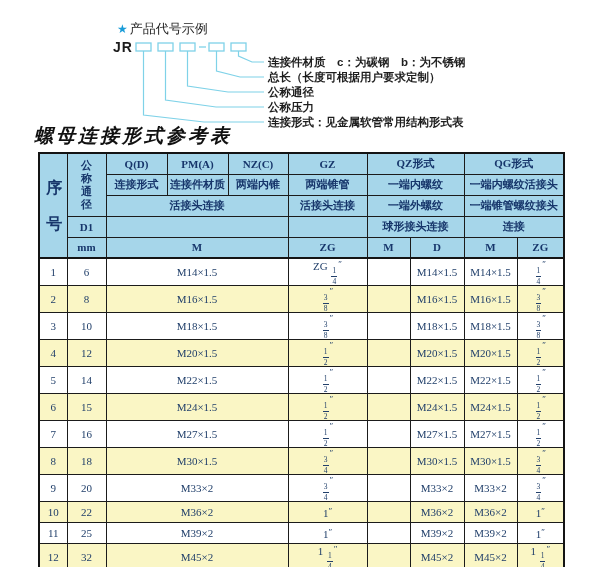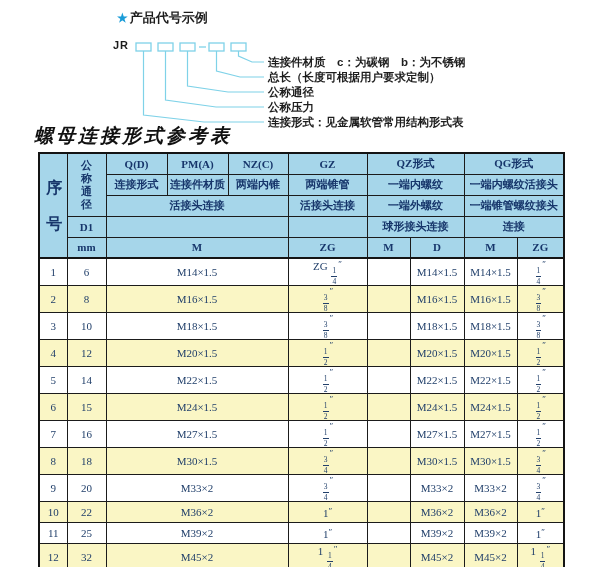--- a/index.html
+++ b/index.html
@@ -1,22 +1,22 @@
 <!DOCTYPE html>
 <html><head>
 <meta charset="utf-8">
 <style>
   html,body{margin:0;padding:0;background:#ffffff;}
   .page{position:relative;width:600px;height:567px;background:#ffffff;overflow:hidden;
         font-family:"Liberation Sans",sans-serif;color:#222;}
 
   
-  .diagram-title{position:absolute;left:117px;top:9px;font-size:13px;font-weight:700;color:#1c1c1c;}
+  .diagram-title{position:absolute;left:117px;top:20px;font-size:13px;font-weight:400;color:#1c1c1c;}
   .diagram-title .star{color:#1a9cd8;margin-right:2px;font-size:12px;}
-  .jr-label{position:absolute;left:113px;top:39px;font-size:11px;font-weight:700;color:#1c1c1c;letter-spacing:1px;}
+  .jr-label{position:absolute;left:113px;top:39px;font-size:14px;font-weight:700;color:#1c1c1c;letter-spacing:1px;}
   .diagram-svg{position:absolute;left:0;top:0;width:600px;height:150px;}
   .dg-label{position:absolute;left:268px;font-size:11.5px;font-weight:700;color:#1e1e1e;white-space:nowrap;text-align:right;}
   .dg-l0{top:55px}.dg-l1{top:70px}.dg-l2{top:85px}.dg-l3{top:100px}.dg-l4{top:115px}
 
   
   .table-title{position:absolute;left:34px;top:123px;font-family:"DejaVu Serif","Liberation Serif",serif;
                font-size:19px;font-weight:700;font-style:italic;color:#111;letter-spacing:3px;}
 
   
   .ref-table{position:absolute;left:38px;top:152px;width:525px;border-collapse:collapse;table-layout:fixed;

